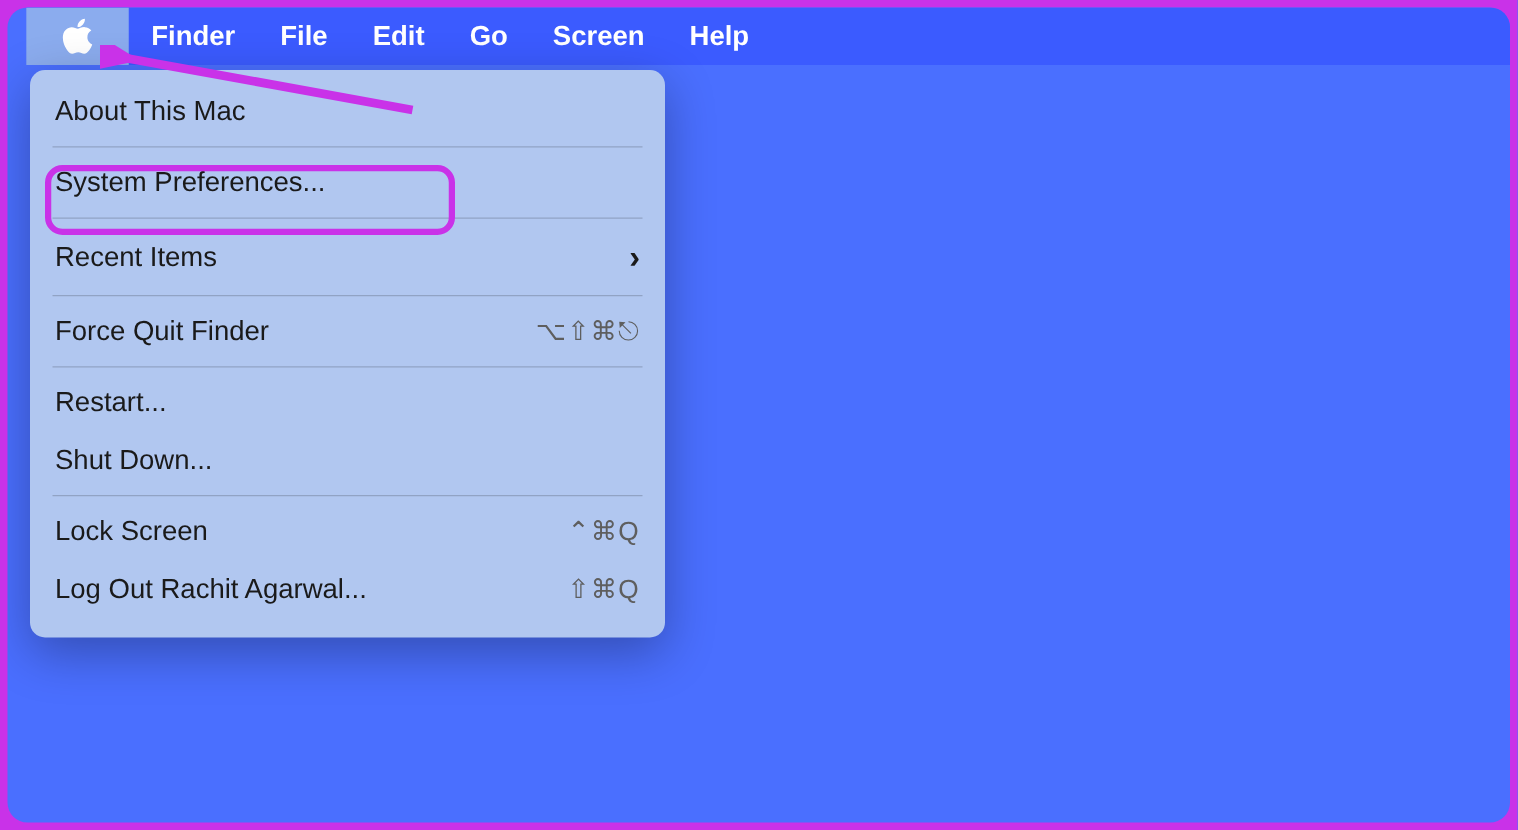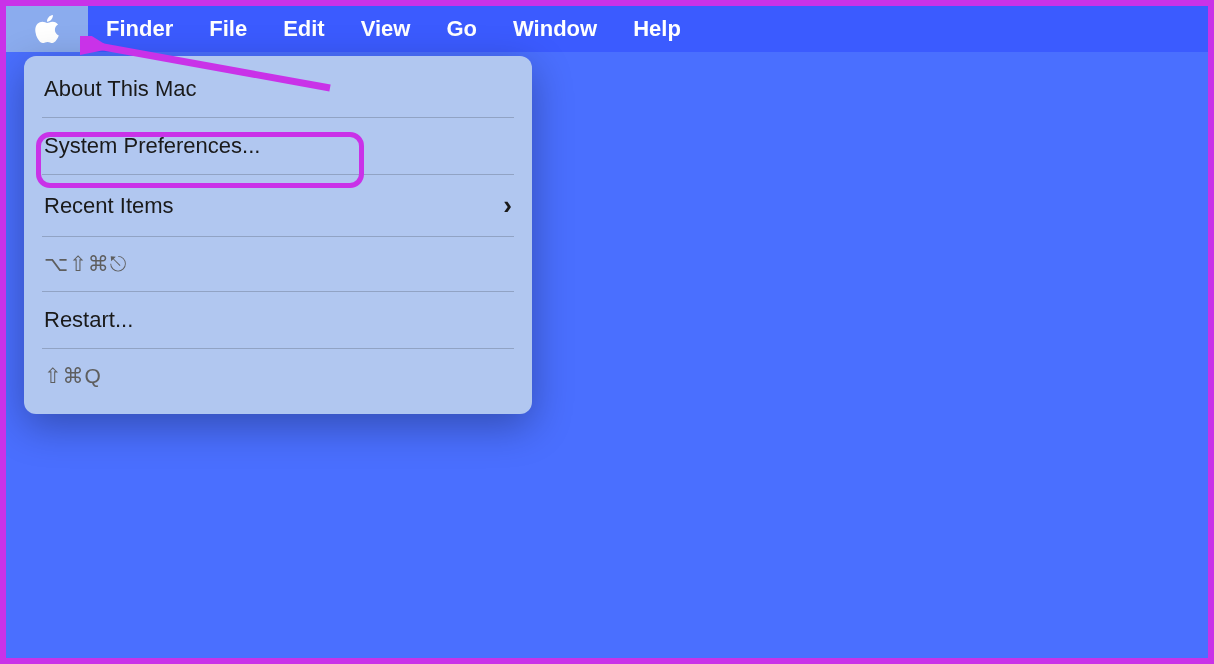--- a/index.html
+++ b/index.html
@@ -12,23 +12,24 @@
       width: 1214px;
       height: 664px;
       background: #C932E8;
       padding: 6px;
       position: relative;
     }
     .desktop {
       width: 100%;
       height: 100%;
       background: #4A6FFF;
-      border-radius: 0;
+      border-radius: 16px;
       overflow: hidden;
       position: relative;
+      padding-left: 15px;
     }
     .menubar {
       width: 100%;
       height: 46px;
       background: #3B5BFF;
       display: flex;
       align-items: center;
       padding: 0 0 0 0;
       color: #FFFFFF;
       font-size: 22px;
@@ -68,21 +69,21 @@
       border-radius: 12px;
       box-shadow: 0 12px 40px rgba(0,0,0,0.3);
       padding: 10px 0 16px 0;
       color: #1A1A1A;
       font-size: 22px;
     }
     .dropdown-item {
       padding: 10px 20px;
       display: flex;
       align-items: center;
-      justify-content: flex-start;
+      justify-content: center;
       cursor: pointer;
       position: relative;
     }
     .dropdown-item span.label {
       flex: 1;
     }
     .dropdown-separator {
       height: 1px;
       background: rgba(0,0,0,0.18);
       margin: 5px 18px;
@@ -128,27 +129,24 @@
     <div class="menu-item active-app">
         <span>Finder</span>
       </div>
     <div class="menu-item">
         <span>File</span>
       </div>
     <div class="menu-item">
         <span>Edit</span>
       </div>
     <div class="menu-item">
-        <span>View</span>
-      </div>
-    <div class="menu-item">
         <span>Go</span>
       </div>
     <div class="menu-item">
-        <span>Window</span>
+        <span>Screen</span>
       </div>
     <div class="menu-item">
         <span>Help</span>
       </div>
   </div>
 
   <div class="dropdown">
 
     <div class="dropdown-item">
       <span class="label">About This Mac</span>
@@ -163,32 +161,41 @@
     <div class="dropdown-separator"></div>
 
     <div class="dropdown-item">
       <span class="label">Recent Items</span>
       <span class="chevron">›</span>
     </div>
 
     <div class="dropdown-separator"></div>
 
     <div class="dropdown-item">
+      <span class="label">Force Quit Finder</span>
       <span class="shortcut">⌥⇧⌘⎋</span>
     </div>
 
     <div class="dropdown-separator"></div>
 
     <div class="dropdown-item">
       <span class="label">Restart...</span>
     </div>
-
-    <div class="dropdown-separator"></div>
-
-    <div class="dropdown-item">
+    <div class="dropdown-item">
+      <span class="label">Shut Down...</span>
+    </div>
+
+    <div class="dropdown-separator"></div>
+
+    <div class="dropdown-item">
+      <span class="label">Lock Screen</span>
+      <span class="shortcut">⌃⌘Q</span>
+    </div>
+    <div class="dropdown-item">
+      <span class="label">Log Out Rachit Agarwal...</span>
       <span class="shortcut">⇧⌘Q</span>
     </div>
   </div>
 
   <div class="highlight-box"></div>
 
   <svg class="annotation-arrow" width="260" height="64" viewBox="0 0 260 64">
     <defs>
       <marker id="arrowhead" markerWidth="10" markerHeight="8" refX="2" refY="4" orient="auto">
         <polygon points="10 0, 0 4, 10 8" fill="#C932E8"></polygon>

